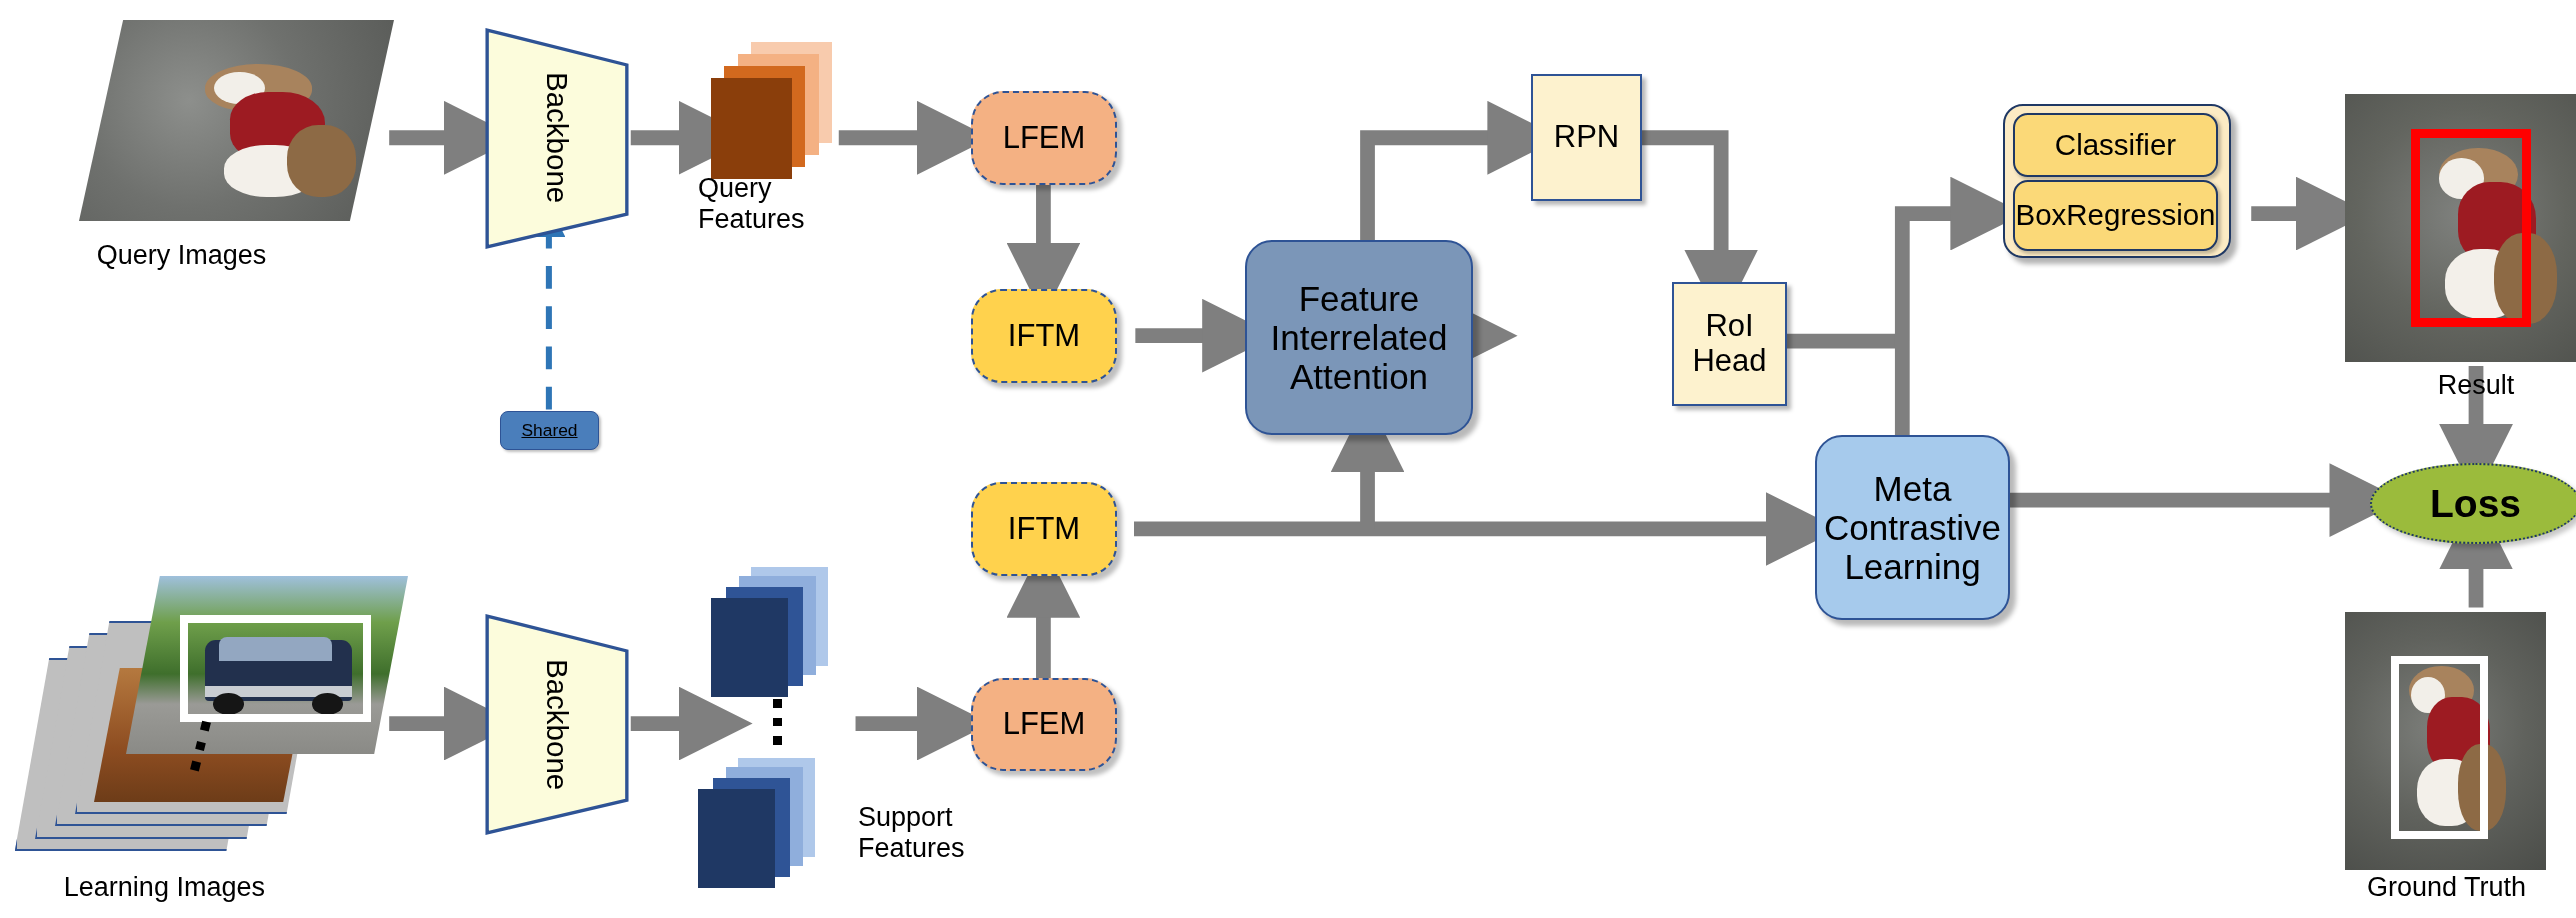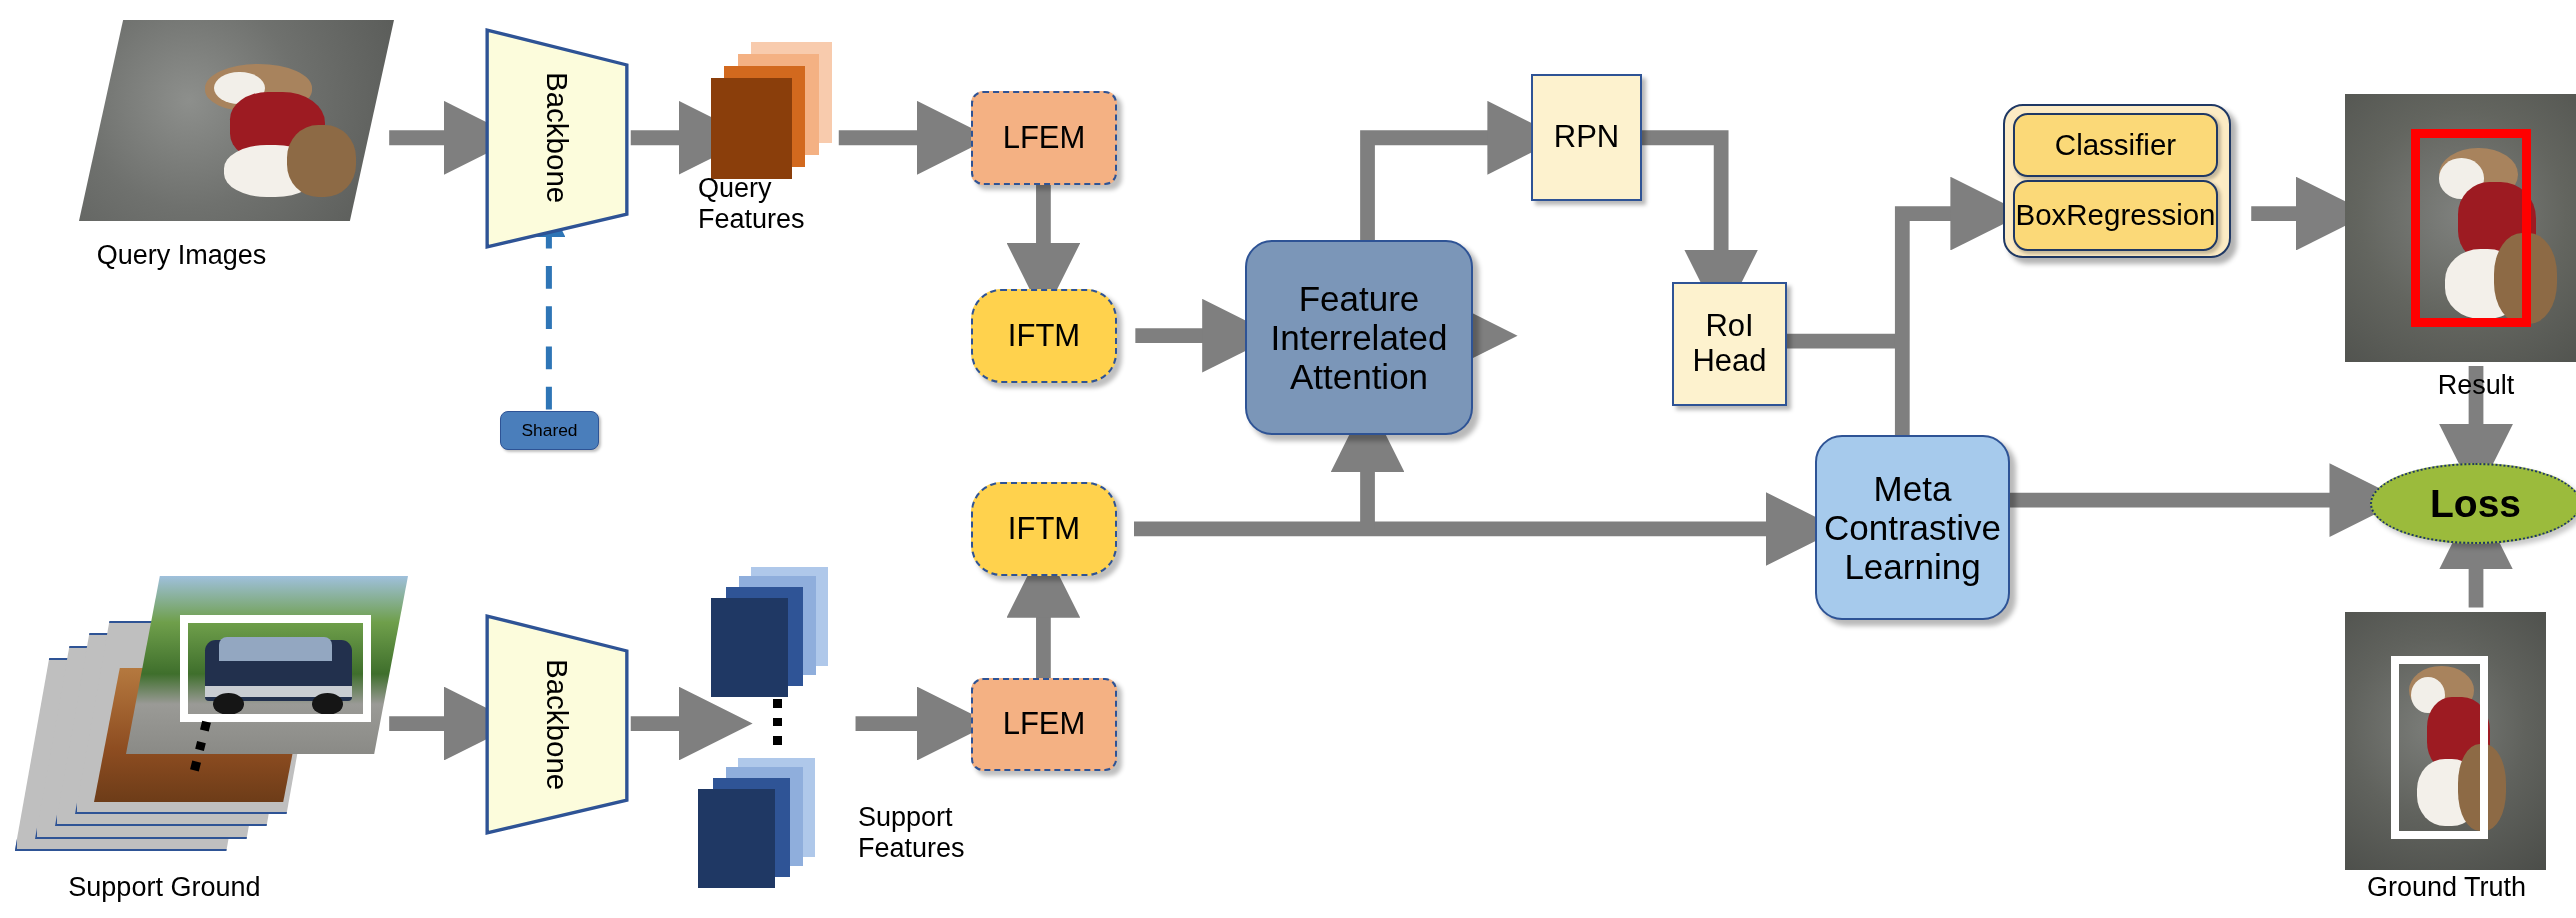--- a/index.html
+++ b/index.html
@@ -8,35 +8,35 @@
   #stage{position:absolute;left:0;top:0;width:2576px;height:919px;}
 
   
   .node{position:absolute;box-sizing:border-box;display:flex;align-items:center;
         justify-content:center;text-align:center;color:#000;line-height:1.12;}
 
   .sq-yellow{background:#FDF2CE;border:2px solid #2E5395;
              box-shadow:4px 4px 4px rgba(0,0,0,.28);font-size:31px;}
 
   .rr-dash-orange{background:#F4B183;border:2.7px dashed #2E5395;
-                  border-radius:12px;box-shadow:4.7px 4.7px 4.7px rgba(0,0,0,.25);
+                  border-radius:32px;box-shadow:4.7px 4.7px 4.7px rgba(0,0,0,.25);
                   font-size:31px;}
 
   .rr-dash-yellow{background:#FFD24D;border:2.7px dashed #2E5395;
                   border-radius:30px;box-shadow:4.7px 4.7px 4.7px rgba(0,0,0,.25);
                   font-size:31px;}
 
   .rr-steel{background:#7B96B8;border:2.7px solid #2E5395;border-radius:27px;
             box-shadow:5.4px 5.4px 5.4px rgba(0,0,0,.28);font-size:35px;}
 
   .rr-lightblue{background:#A6CAEC;border:2.7px solid #2E5395;border-radius:27px;
                 box-shadow:5.4px 5.4px 5.4px rgba(0,0,0,.28);font-size:35px;}
 
   .shared-pill{background:#4A7EBB;border:1.3px solid #2E5395;border-radius:8px;
-               font-size:17.4px;color:#000;box-shadow:2px 2px 2.7px rgba(0,0,0,.25);}
+               font-size:17.4px;color:#000;box-shadow:2px 2px 2.7px rgba(0,0,0,.25);text-decoration:underline;}
 
   .head-outer{background:#FCEBC4;border:2.7px solid #1F3864;border-radius:20px;
               box-shadow:5.4px 5.4px 5.4px rgba(0,0,0,.3);}
   .head-inner{position:absolute;box-sizing:border-box;background:#FBD978;
               border:2px solid #1F3864;border-radius:14.8px;display:flex;
               align-items:center;justify-content:center;text-align:center;
               font-size:29.5px;line-height:1.1;
               box-shadow:2.7px 2.7px 3.4px rgba(0,0,0,.22);}
 
   .loss-ellipse{background:#9BBB3C;border:2.7px dotted #1F3864;border-radius:50%;
@@ -266,21 +266,21 @@
                 background:#151515;border-radius:50%;"></div>
     <div class="bbox" style="left:19%;top:22%;width:68%;height:60%;border:8.7px solid #FFFFFF;"></div>
   </div>
 
   <div class="dots-v" style="left:195px;top:721px;width:10.7px;height:50px;transform:rotate(14deg);">
     <span></span>
       <span></span>
       <span></span>
   </div>
 
-  <div class="caption" style="left:13.4px;top:872px;width:302px;">Support Ground</div>
+  <div class="caption" style="left:13.4px;top:872px;width:302px;">Learning Images</div>
 
   <div class="backbone" style="left:483px;top:612px;width:148px;height:225px;">
     <svg width="148" height="225" viewBox="0 0 220 335">
       <polygon points="6,6 214,58 214,280 6,329" fill="#FCFCDC" stroke="#2E5395" stroke-width="5"></polygon>
     </svg>
     <span class="bb-label">Backbone</span>
   </div>
 
   <div class="fstack" style="left:711px;top:567px;width:127px;height:121px;">
     <i style="left:40px;top:0px;width:77px;height:99px;background:#AFC8EA;"></i>

